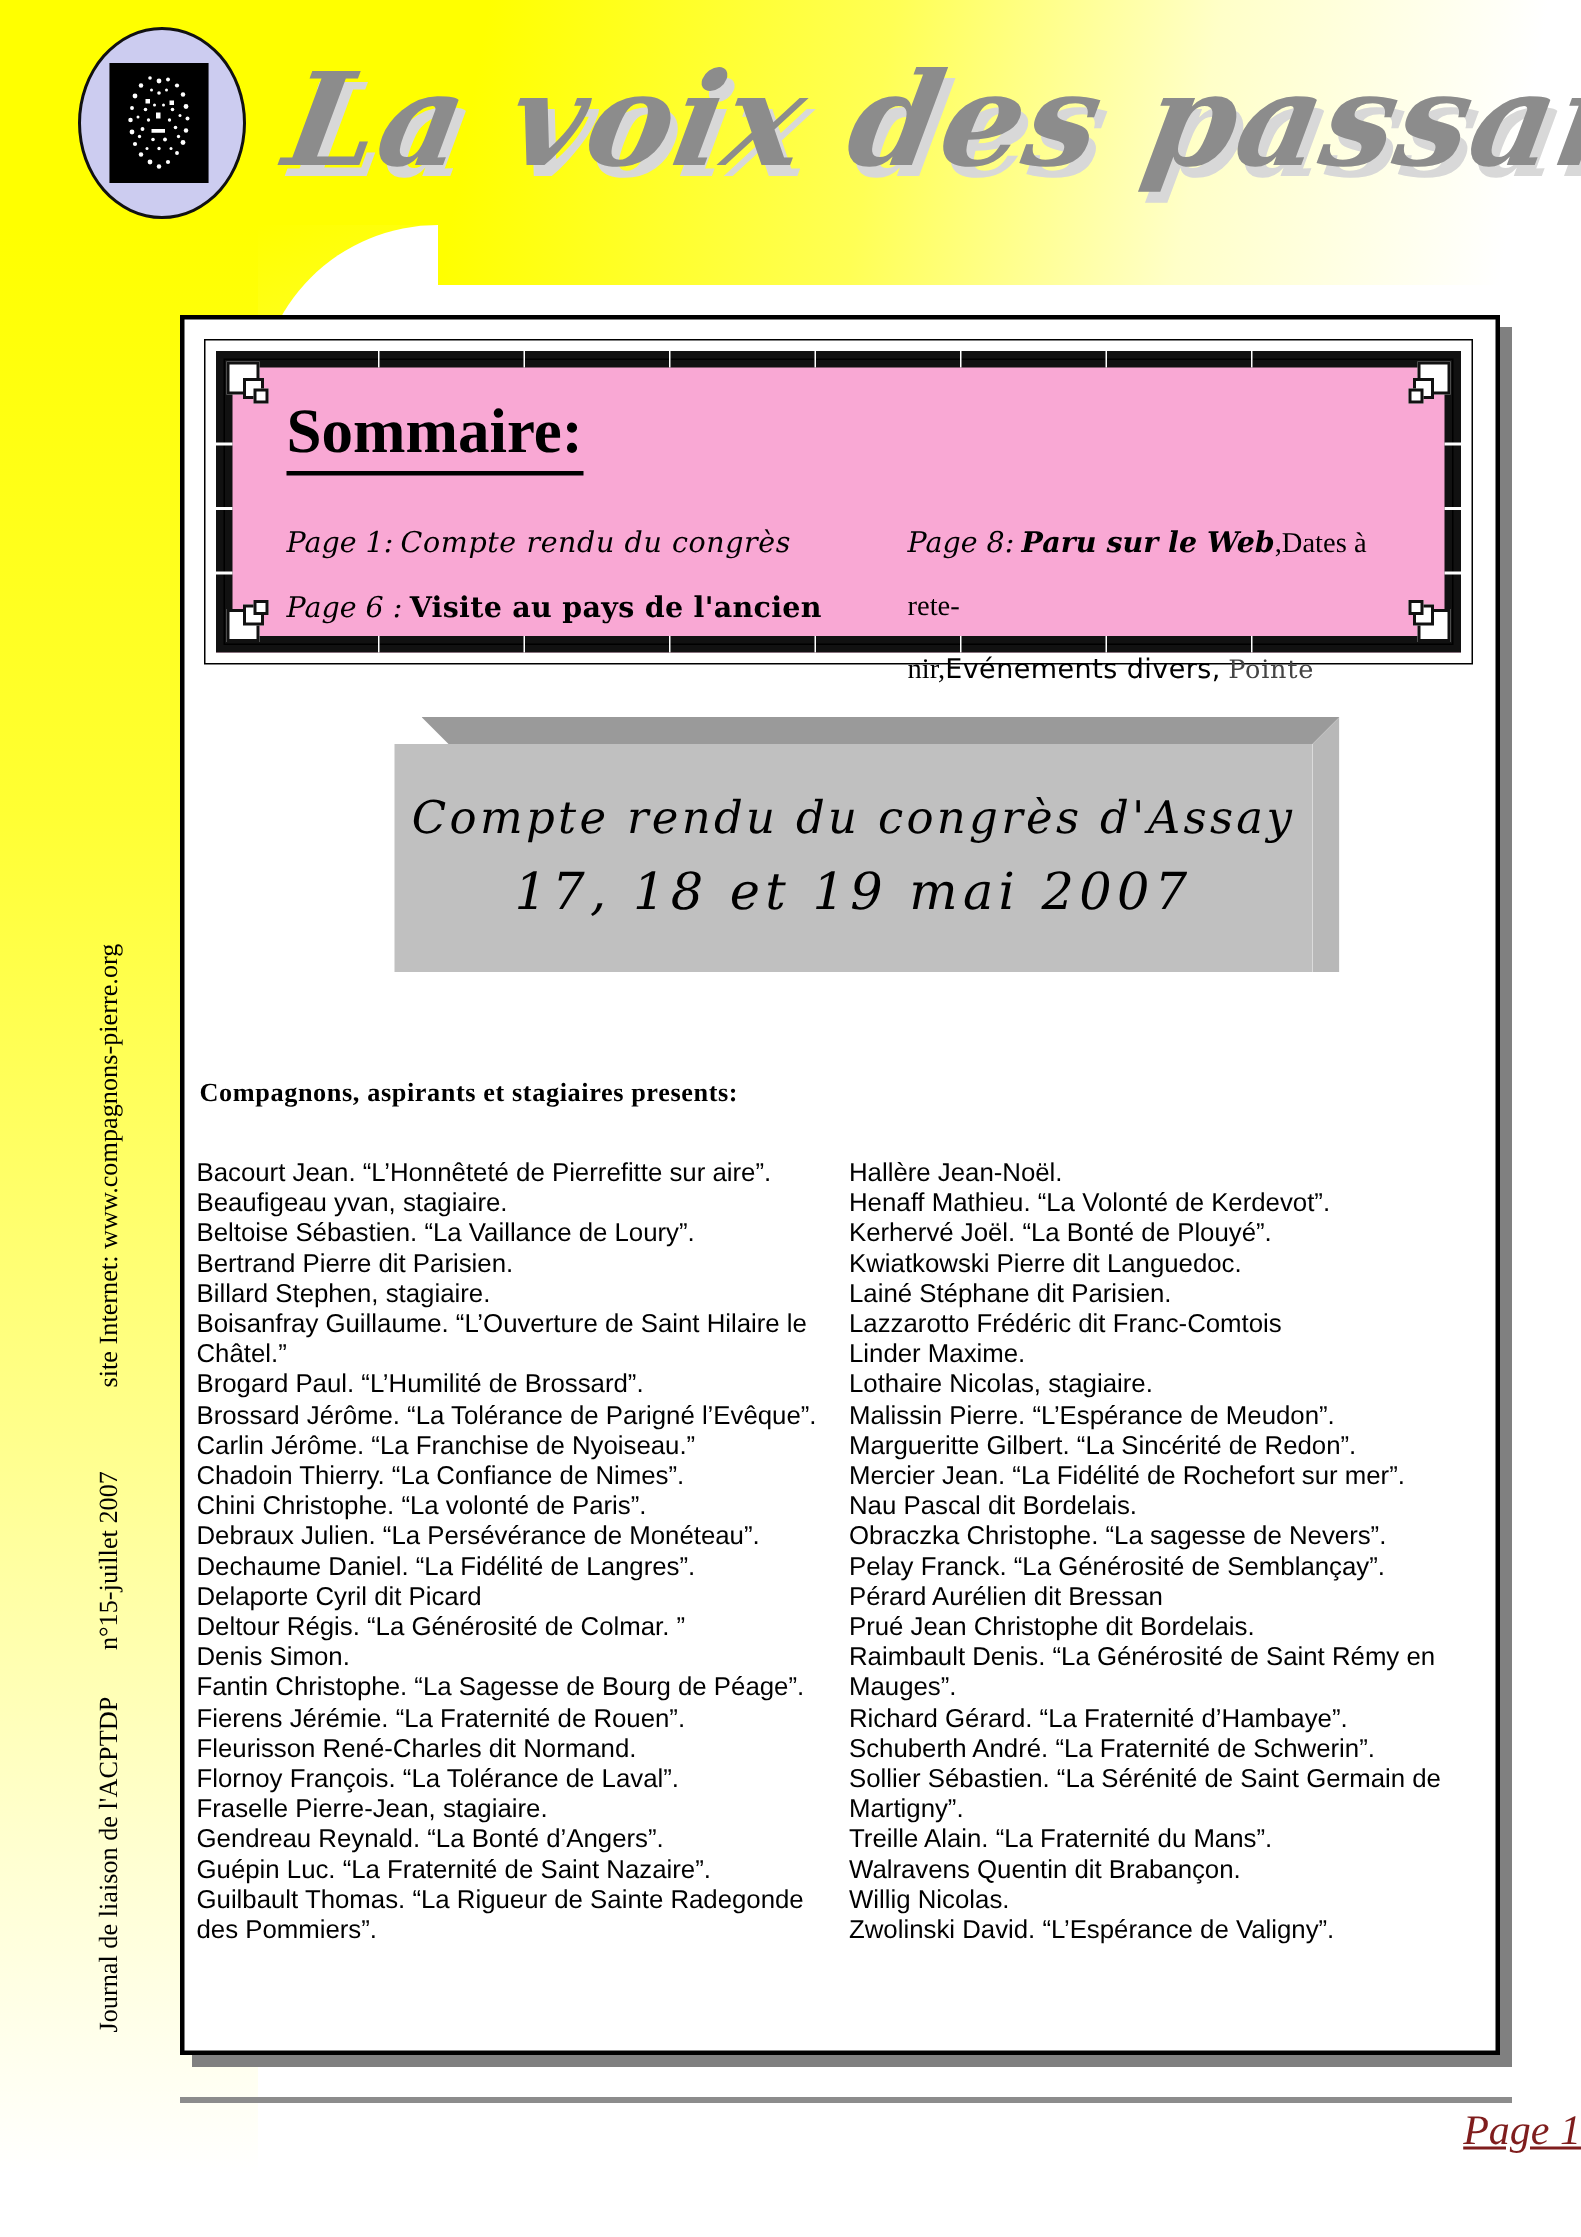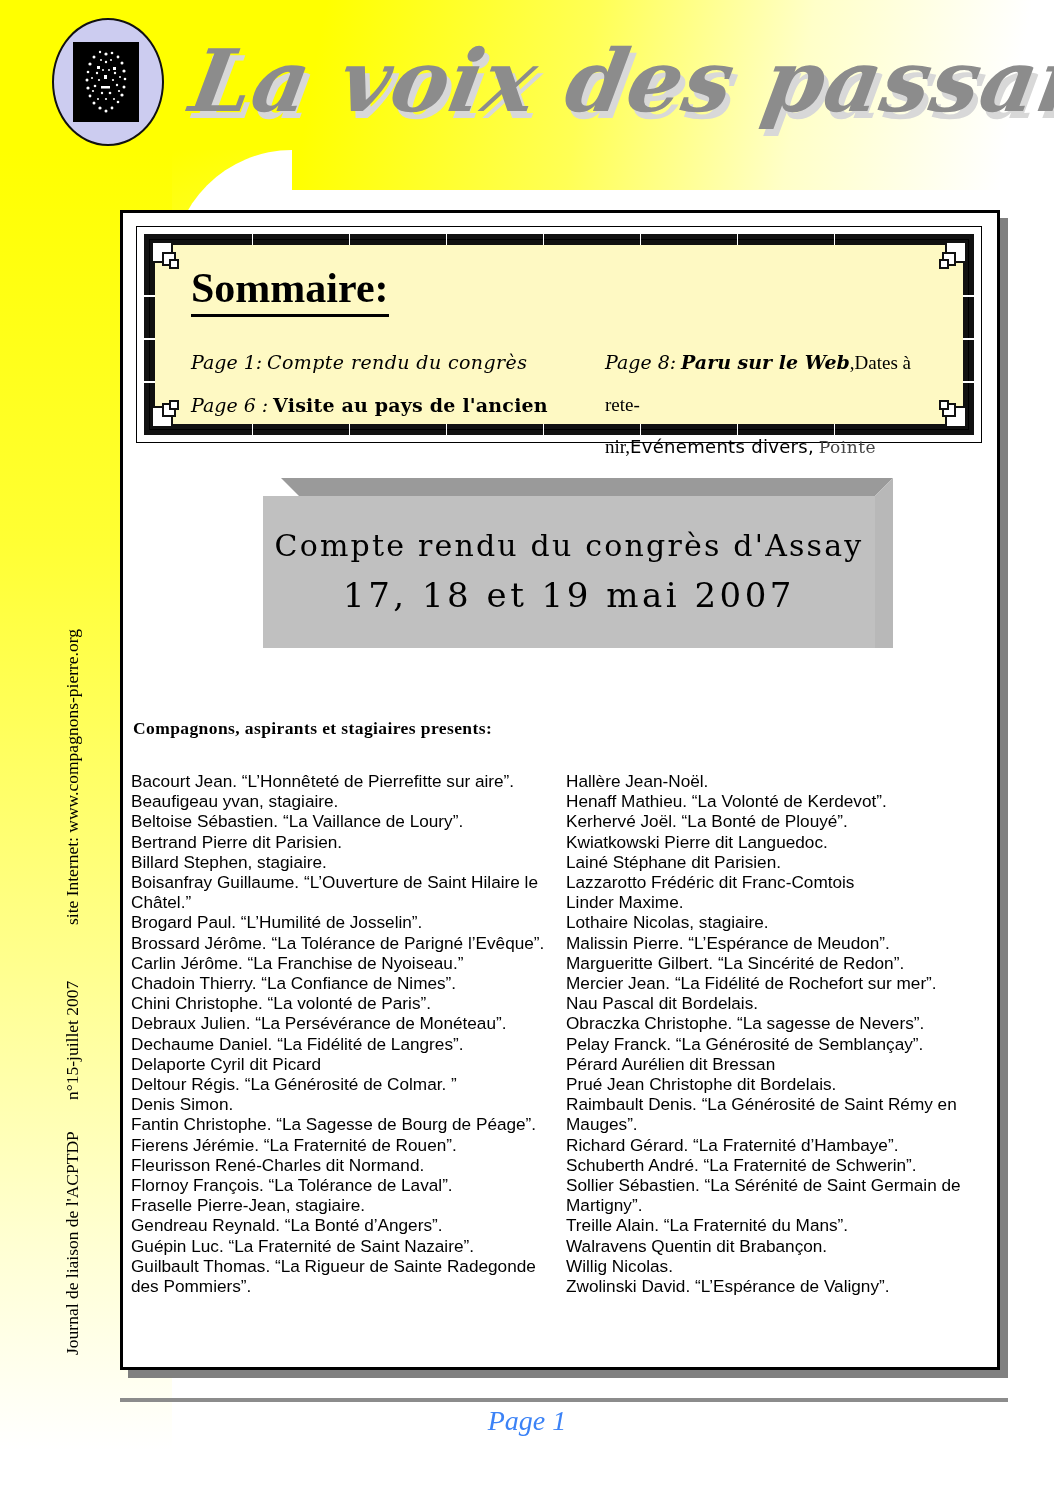--- a/index.html
+++ b/index.html
@@ -144,21 +144,21 @@
     background: #ffffff;
   }
   .sommaire-band {
     position: absolute;
     left: 7px;
     top: 7px;
     right: 7px;
     bottom: 7px;
     border: 11px solid #111111;
     box-sizing: border-box;
-    background: #fef9c3;
+    background: #f9a8d4;
   }
   .sommaire-band::before {
     content: "";
     position: absolute;
     left: -6px; top: -6px; right: -6px; bottom: -6px;
     border: 1.5px solid #000000;
     pointer-events: none;
   }
   
   .band-ticks {
@@ -264,20 +264,21 @@
   }
   .plate-text {
     position: absolute;
     left: 0; top: 18px;
     width: 612px; height: 152px;
     display: flex;
     flex-direction: column;
     align-items: center;
     justify-content: center;
     font-family: "DejaVu Serif", serif;
+    font-style: italic;
     color: #000000;
   }
   .plate-line1 { font-size: 30px; letter-spacing: 2.2px; line-height: 46px; }
   .plate-line2 { font-size: 34px; letter-spacing: 3.5px; line-height: 52px; }
 
   
   .presence-heading {
     position: absolute;
     left: 10px;
     top: 505px;
@@ -311,25 +312,26 @@
     top: 1398px;
     width: 888px;
     height: 4px;
     background: #8c8c8c;
   }
   .footer-page {
     position: absolute;
     left: 0;
     top: 1405px;
     width: 1054px;
-    text-align: center;
+    text-align: right;
     font-family: "Liberation Serif", serif;
     font-style: italic;
     font-size: 28px;
-    color: #3b82f6;
+    color: #7f1d1d;
+    text-decoration: underline;
   }
 </style>
 </head>
 <body>
 
 <div id="page">
 
   <div class="yellow-band"></div>
   <div class="yellow-left"></div>
   <div class="yellow-notch"></div>
@@ -488,21 +490,21 @@
     <div class="presence-heading">Compagnons, aspirants et stagiaires  presents:</div>
 
     <div class="names">
       <div class="names-col left" id="names-left">
           <div class="name-line">Bacourt Jean. “L’Honnêteté de Pierrefitte sur aire”.</div>
           <div class="name-line">Beaufigeau yvan, stagiaire.</div>
           <div class="name-line">Beltoise Sébastien. “La Vaillance de Loury”.</div>
           <div class="name-line">Bertrand Pierre dit Parisien.</div>
           <div class="name-line">Billard Stephen, stagiaire.</div>
           <div class="name-line">Boisanfray Guillaume. “L’Ouverture de Saint Hilaire le Châtel.”</div>
-          <div class="name-line">Brogard Paul. “L’Humilité de Josselin”.</div>
+          <div class="name-line">Brogard Paul. “L’Humilité de Brossard”.</div>
           <div class="name-line">Brossard Jérôme. “La Tolérance de Parigné l’Evêque”.</div>
           <div class="name-line">Carlin Jérôme. “La Franchise de Nyoiseau.”</div>
           <div class="name-line">Chadoin Thierry. “La Confiance de Nimes”.</div>
           <div class="name-line">Chini Christophe. “La volonté de Paris”.</div>
           <div class="name-line">Debraux Julien. “La Persévérance de Monéteau”.</div>
           <div class="name-line">Dechaume Daniel. “La Fidélité de Langres”.</div>
           <div class="name-line">Delaporte Cyril dit Picard</div>
           <div class="name-line">Deltour Régis. “La Générosité de Colmar. ”</div>
           <div class="name-line">Denis Simon.</div>
           <div class="name-line">Fantin Christophe. “La Sagesse de Bourg de Péage”.</div>

